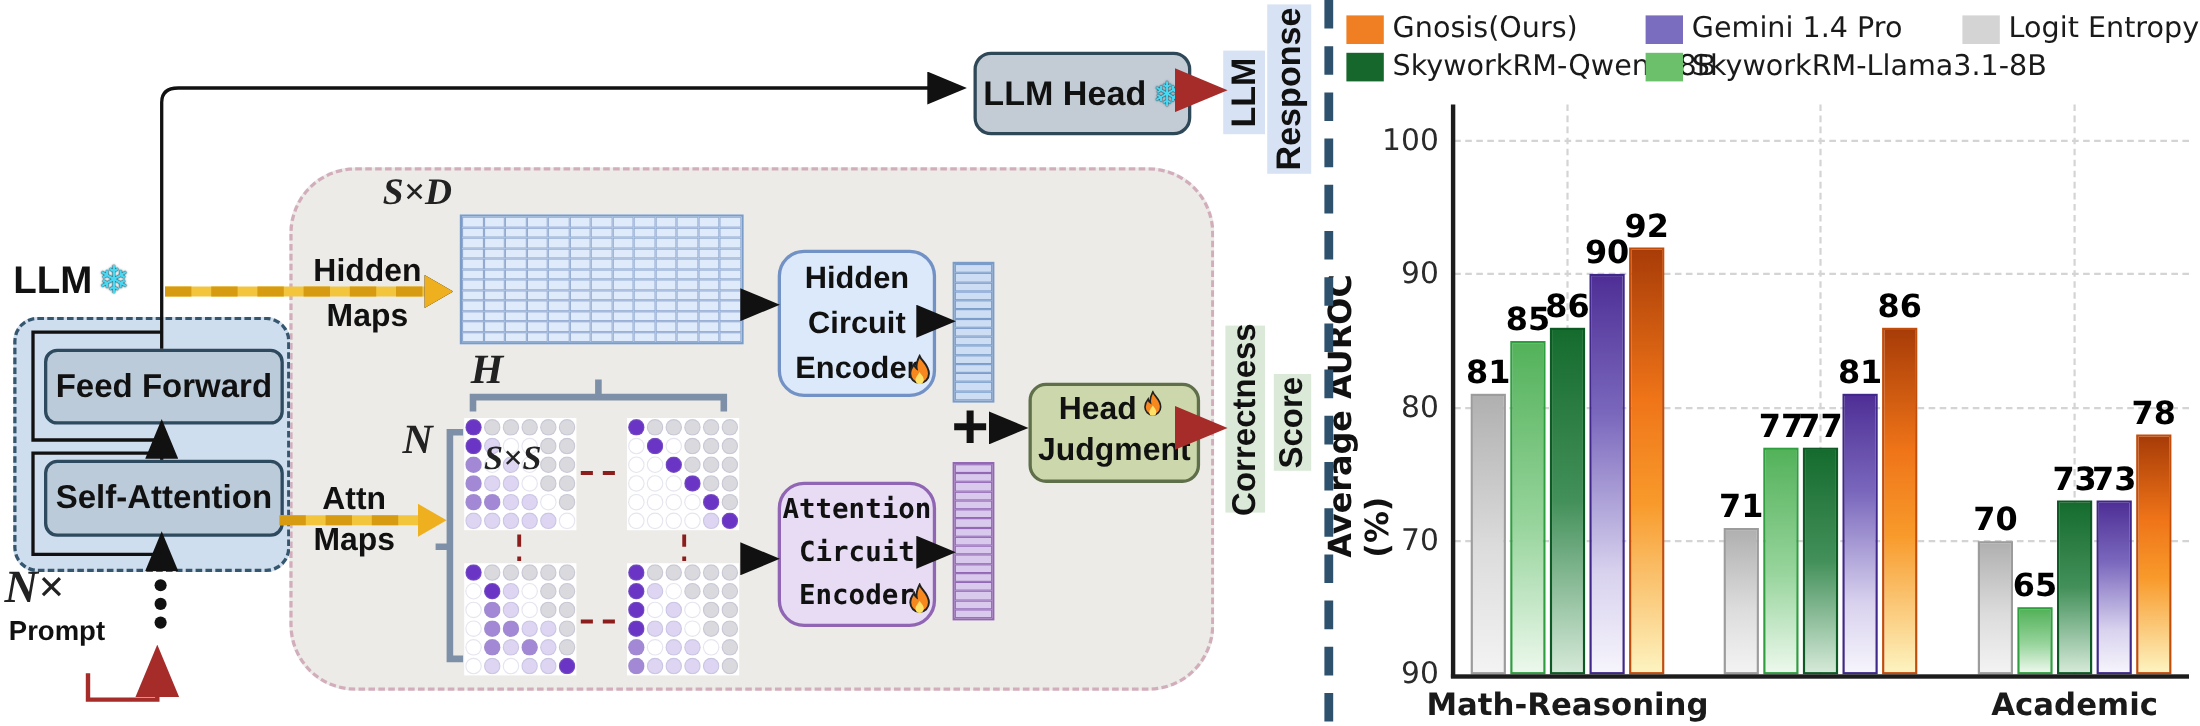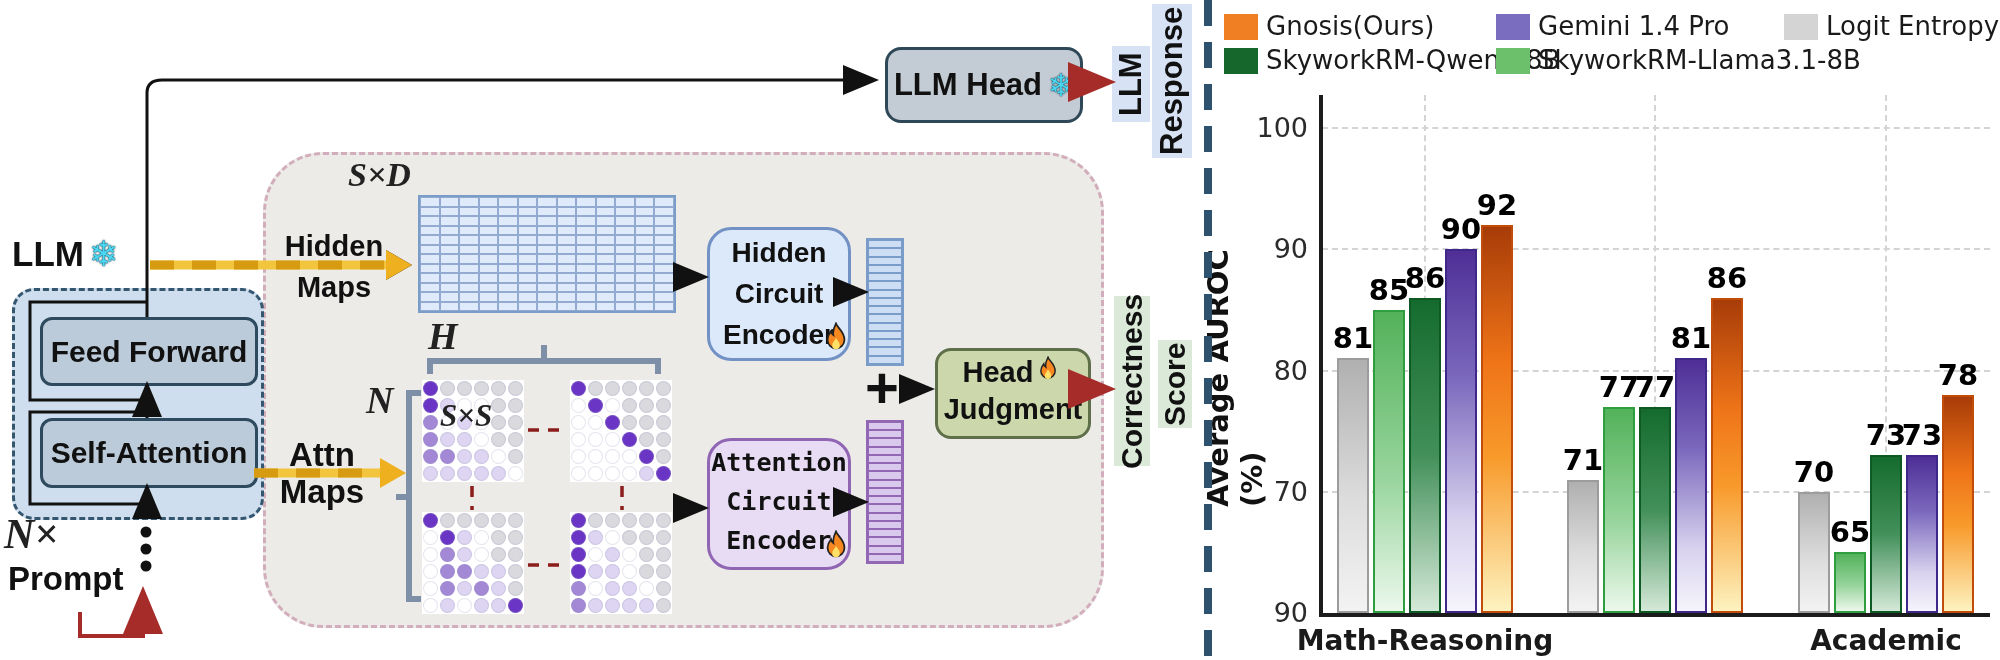--- a/index.html
+++ b/index.html
@@ -17,24 +17,24 @@
          border:3px dashed #d2aebc;background:#edebe7;z-index:1;}
   #panel-title{left:340px;top:98px;width:610px;text-align:center;font-size:37px;font-weight:bold;z-index:7;}
   #llm-label{left:12px;top:234px;font-size:35px;font-weight:bold;display:flex;align-items:center;gap:5px;z-index:7;}
   .snow{color:#49d7f1;text-shadow:0 0 2px #093a4a,0 0 1px #093a4a;font-weight:normal;}
   #llm-box{left:12px;top:288px;width:246px;height:226px;border-radius:22px;
            border:3.5px dashed #35566f;background:#cfdeee;z-index:2;}
   .inner-box{background:#bccbd9;border:3px solid #2e4a5e;border-radius:12px;font-size:30px;font-weight:bold;z-index:4;}
   #ff-box{left:40px;top:317px;width:212px;height:63px;}
   #sa-box{left:40px;top:418px;width:212px;height:64px;}
   #nx{left:4px;top:510px;font-size:42px;z-index:7;}
-  #prompt{left:8px;top:560px;font-size:33px;font-weight:bold;z-index:7;}
+  #prompt{left:8px;top:560px;font-size:25px;font-weight:bold;z-index:7;}
   #hidden-state-label{left:266px;top:226px;width:136px;font-size:29px;font-weight:bold;
                       line-height:41px;text-align:center;z-index:7;}
-  #attn-maps-label{left:262px;top:436px;width:120px;font-size:33px;font-weight:bold;
+  #attn-maps-label{left:262px;top:436px;width:120px;font-size:29px;font-weight:bold;
                    line-height:37px;text-align:center;z-index:7;}
   #sxd{left:348px;top:156px;font-size:34px;z-index:7;}
   #h-label{left:428px;top:314px;font-size:38px;z-index:7;}
   #n-label{left:366px;top:378px;font-size:38px;z-index:7;}
   #sxs{left:440px;top:398px;font-size:31px;z-index:8;}
   #matrix{left:418px;top:195px;width:254px;height:114px;border:2px solid #7a9cc9;background:#e4edfa;
           display:grid;grid-template-columns:repeat(13,1fr);grid-template-rows:repeat(12,1fr);z-index:3;}
   #matrix div{border:0.5px solid #93abd1;background:#dfeafa;}
   .dotgrid{width:102px;height:102px;background:#ffffff;display:grid;
            grid-template-columns:repeat(6,17px);grid-template-rows:repeat(6,17px);z-index:3;}

